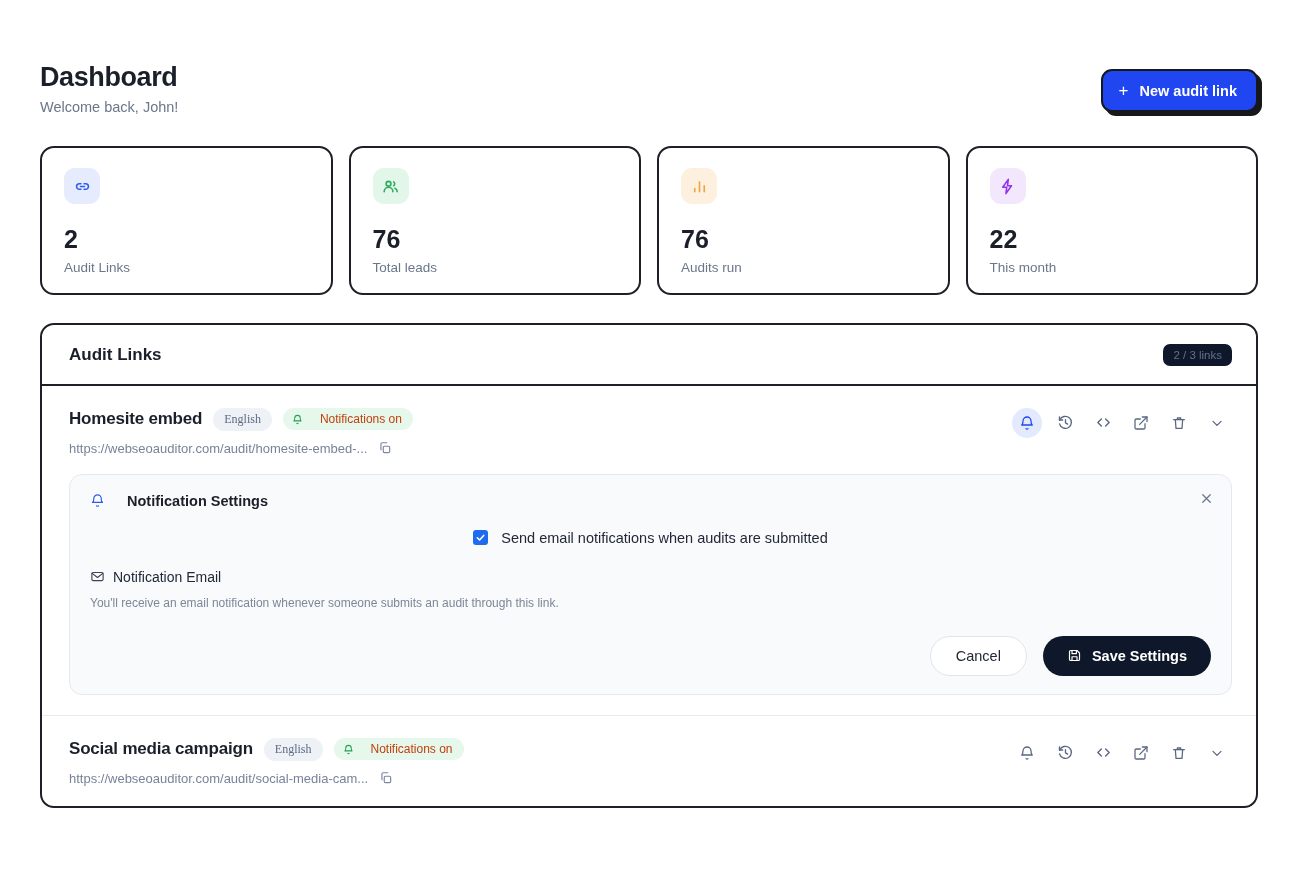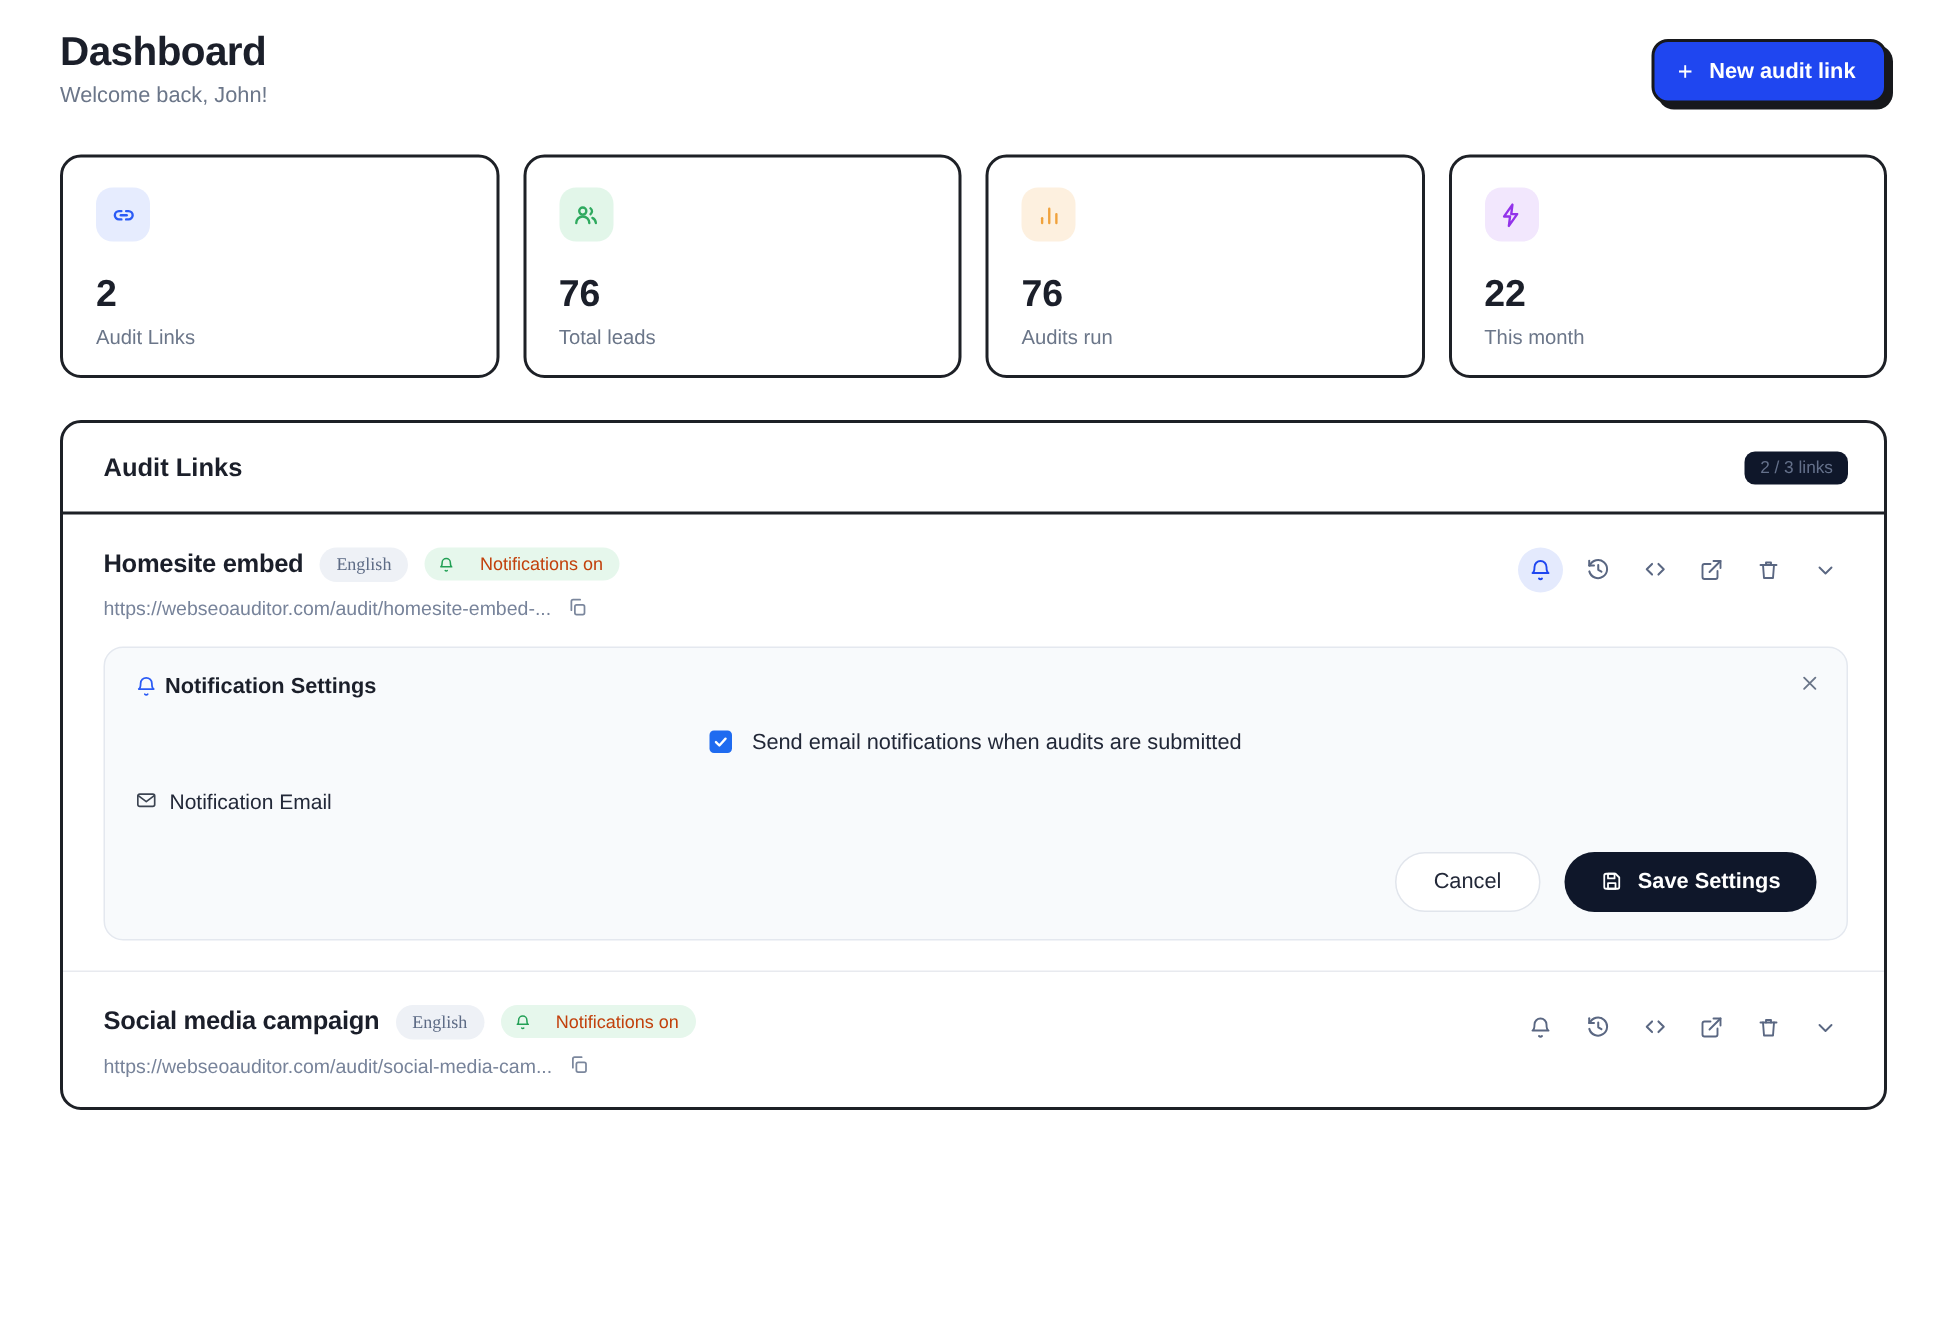--- a/index.html
+++ b/index.html
@@ -6,21 +6,21 @@
   html, body {
     width: 1298px; height: 883px;
     background: #ffffff;
     font-family: "Liberation Sans", sans-serif;
     color: #1e2330;
     overflow: hidden;
   }
   .page { padding: 18px 40px 0 40px; }
 
   
-  .topbar { display: flex; align-items: flex-start; justify-content: space-between; }
+  .topbar { display: flex; align-items: flex-start; justify-content: space-between; margin-top: 43px; }
   .page-title { font-size: 27px; font-weight: bold; letter-spacing: -0.4px; color: #1b1f2a; line-height: 1.2; }
   .page-sub { font-size: 14.5px; color: #6b7689; margin-top: 6px; }
 
   .new-link-btn {
     position: relative;
     display: inline-flex; align-items: center; gap: 11px;
     background: #1f46f0; color: #ffffff;
     border: 2px solid #17181c;
     border-radius: 11px;
     padding: 11px 19px 11px 16px;
@@ -95,21 +95,21 @@
 
   
   .notif-panel {
     margin-top: 18px;
     background: #f8fafc;
     border: 1px solid #e4e8ef;
     border-radius: 13px;
     padding: 18px 20px 18px 20px;
     position: relative;
   }
-  .notif-head { display: flex; align-items: center; gap: 5px; }
+  .notif-head { display: flex; align-items: center; gap: 22px; }
   .notif-title { font-size: 14.5px; font-weight: bold; color: #1b1f2a; }
   .notif-close { position: absolute; top: 16px; right: 17px; cursor: pointer; color: #6b7689; }
 
   .check-row { display: flex; align-items: center; gap: 13px; margin-top: 21px; justify-content: center; }
   .checkbox {
     width: 15px; height: 15px; border-radius: 3px; background: #1f6bf0;
     display: flex; align-items: center; justify-content: center;
     cursor: pointer; flex: none;
   }
   .check-label { font-size: 14.5px; color: #222838; }
@@ -307,20 +307,21 @@
 
         <div class="field-label">
           <svg width="15" height="15" viewBox="0 0 24 24" fill="none" stroke="#3c4452" stroke-width="1.8" stroke-linecap="round" stroke-linejoin="round">
             <rect x="3" y="5.5" width="18" height="13" rx="2"></rect>
             <path d="m3.5 7 8.5 6.5L20.5 7"></path>
           </svg>
           <span>Notification Email</span>
         </div>
 
 
+        <div class="help-text">You'll receive an email notification whenever someone submits an audit through this link.</div>
 
         <div class="notif-actions">
           <button class="btn-cancel">Cancel</button>
           <button class="btn-save">
             <svg width="15" height="15" viewBox="0 0 24 24" fill="none" stroke="#ffffff" stroke-width="1.9" stroke-linecap="round" stroke-linejoin="round">
               <path d="M4 6a2 2 0 0 1 2-2h10l4 4v10a2 2 0 0 1-2 2H6a2 2 0 0 1-2-2z"></path>
               <path d="M8 4h7v5H8z"></path>
               <path d="M8 14h8v6H8z"></path>
             </svg>
             <span>Save Settings</span>

